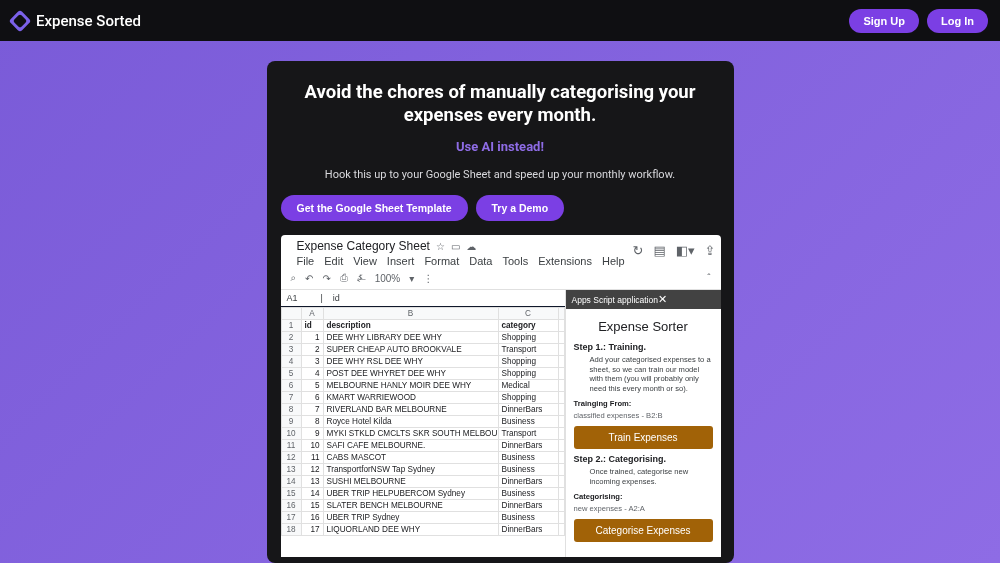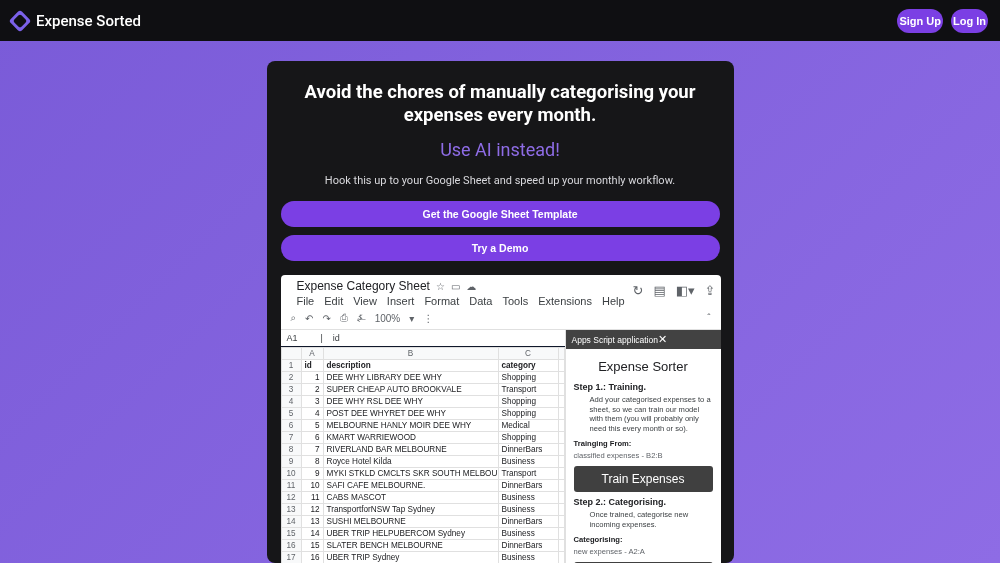--- a/index.html
+++ b/index.html
@@ -8,31 +8,31 @@
 
   
   .nav {
     height: 41px; background: #0f0f12; display: flex; align-items: center;
     justify-content: space-between; padding: 0 12px;
   }
   .brand { display: flex; align-items: center; gap: 8px; color: #fff; font-size: 15px; font-weight: 500; }
   .brand-icon { width: 16px; height: 16px; background:#7b61e9; transform: rotate(45deg); border-radius:3px; position:relative; }
   .brand-icon::after { content:""; position:absolute; inset:3px; background:#0f0f12; border-radius:2px; }
   .nav-right { display:flex; gap:8px; }
-  .btn { border:none; cursor:pointer; border-radius: 20px; padding: 6px 2px; font-size: 11px; font-weight:600; color:#fff; background:#7b3fe4;text-align:center; }
+  .btn { border:none; cursor:pointer; border-radius: 20px; padding: 6px 14px; font-size: 11px; font-weight:600; color:#fff; background:#7b3fe4;text-align:center; }
 
   
   .card {
     width: 467px; margin: 20px auto 0; background:#161618; border-radius:8px;
     padding: 20px 14px 0; overflow:hidden; height: 502px;
   }
   .headline { color:#fff; text-align:center; font-weight:700; font-size:18.5px; line-height:1.25; }
-  .subhead { color:#8e6ce5; text-align:center; font-weight:400; font-size:18px; margin-top:12px; }
+  .subhead { color:#8e6ce5; text-align:center; font-weight:700; font-size:13px; margin-top:12px; }
   .desc { color:#d8d8dc; text-align:center; font-size:11px; margin-top:14px; }
-  .cta-col { display:flex; flex-direction:column; gap:8px; margin-top:14px; }
+  .cta-col { display:flex; flex-direction:row; align-items:center; gap:8px; margin-top:14px; }
   .cta { background:#7b3fe4; color:#fff; border:none; border-radius:20px; padding:7px 16px; font-size:10.5px; font-weight:600; cursor:pointer; }
 
   
   .shot {
     margin-top:14px; width:440px; height:322px; background:#fff; border-radius:4px 4px 0 0;
     overflow:hidden; margin-left:auto; margin-right:auto; display:flex; flex-direction:column;
     font-family: Arial, sans-serif;
   }
   .gs-top { display:flex; align-items:flex-start; padding:4px 8px 0; gap:8px; }
   .gs-logo { width:20px; height:26px; background:#0f9d58; border-radius:3px; position:relative; }
@@ -63,21 +63,21 @@
   
   .gs-side { width:156px; border-left:1px solid #e0e0e0; display:flex; flex-direction:column; font-size:9px; color:#202124; }
   .side-head { background:#424242; color:#fff; font-size:8.5px; padding:3px 6px; display:flex; justify-content:flex-start; align-items:center; }
   .side-close { color:#fff; font-size:11px; }
   .side-body { padding:6px 8px; overflow:hidden; }
   .side-title { text-align:center; font-size:13px; font-weight:500; margin:4px 0 8px; }
   .side-step { font-size:9px; font-weight:700; margin:5px 0 3px; }
   .side-p { font-size:7.6px; color:#3c4043; line-height:1.25;margin-left:16px; }
   .side-label { font-size:7.6px; font-weight:700; margin-top:6px; }
   .side-small { font-size:7.6px; color:#5f6368; margin-top:3px; }
-  .side-btn { display:block; width:100%; background:#404040; color:#fff; border:none; border-radius:3px; padding:6px 0; font-size:12px; margin-top:6px; cursor:pointer; }
+  .side-btn { display:block; width:100%; background:#a16207; color:#fff; border:none; border-radius:3px; padding:6px 0; font-size:10px; margin-top:6px; cursor:pointer; }
 </style>
 </head>
 <body>
 
 <div class="nav">
   <div class="brand">
     <span class="brand-icon"></span>
     <span>Expense Sorted</span>
   </div>
   <div class="nav-right">

